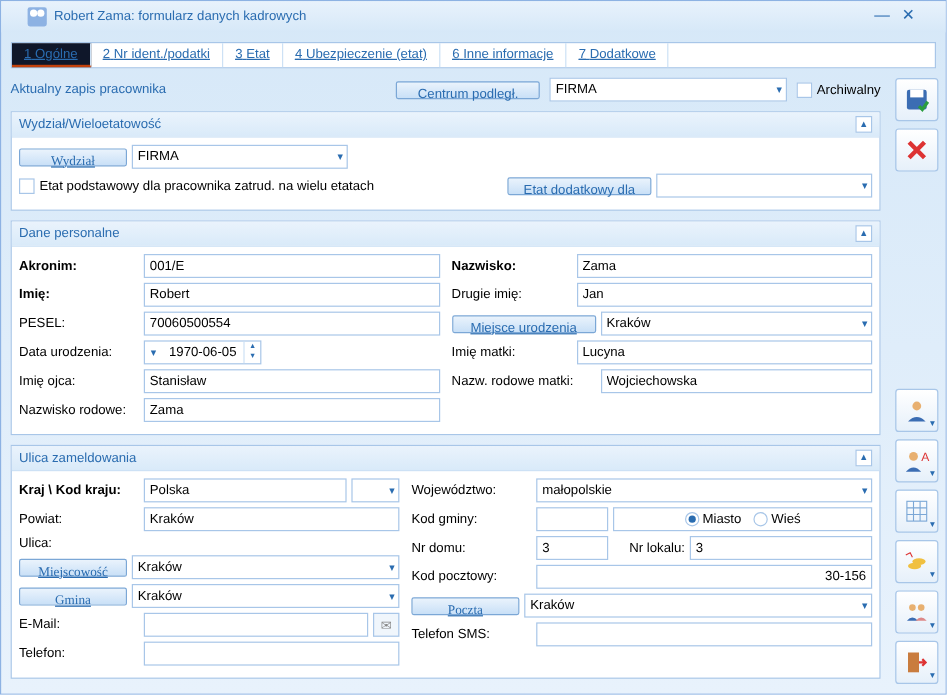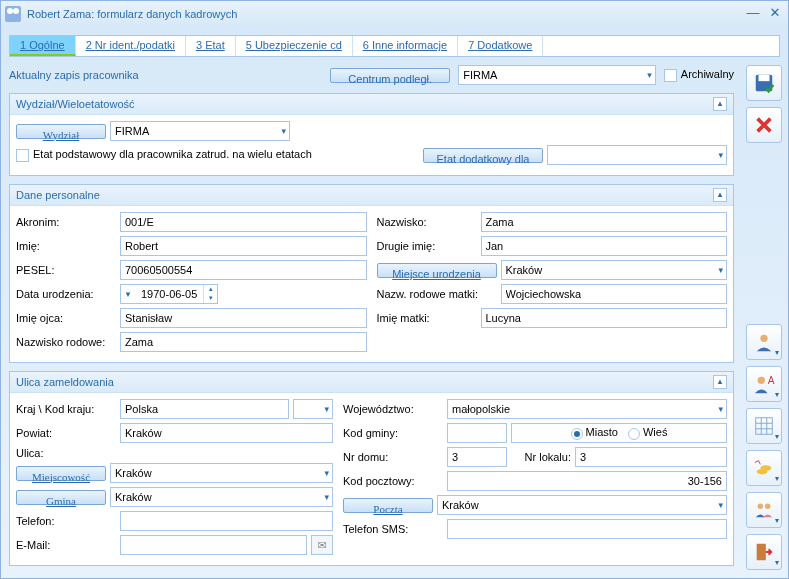--- a/index.html
+++ b/index.html
@@ -1,48 +1,48 @@
 <!DOCTYPE html>
 <html><head>
 <meta charset="utf-8">
 <style>
 * { box-sizing: border-box; font-family: Tahoma, Arial, sans-serif; font-size: 11px; }
 body { margin: 0; background: #fff; }
 .window { width: 789px; height: 579px; background: linear-gradient(to bottom, #d6e8f8, #e8f2fc); border: 1px solid #8db2e3; display: flex; flex-direction: column; }
-.titlebar { height: 26px; background: linear-gradient(to bottom, #e8f2fc, #d6e8f8); display: flex; align-items: center; padding: 0 4px; color: #2a6cb0; font-size: 13px; }
+.titlebar { height: 26px; background: linear-gradient(to bottom, #e8f2fc, #d6e8f8); display: flex; align-items: center; padding: 0 22px; color: #2a6cb0; font-size: 13px; }
 .titlebar .icon { width: 16px; height: 16px; margin-right: 6px; background: #8db2e3; border-radius: 2px; position: relative; }
 .titlebar .icon::before, .titlebar .icon::after { content: ''; position: absolute; width: 6px; height: 6px; background: #fff; border-radius: 50%; top: 2px; }
 .titlebar .icon::before { left: 2px; }
 .titlebar .icon::after { right: 2px; }
 .titlebar .spacer { flex: 1; }
 .titlebar .winbtn { width: 18px; height: 16px; margin-left: 4px; color: #2a6cb0; text-align: center; cursor: pointer; font-size: 13px; line-height: 14px; }
 
 .tabstrip { display: flex; background: #fff; border: 1px solid #a8c6e8; margin: 8px 8px 0 8px; height: 22px; align-items: stretch; }
 .tab { padding: 3px 10px; color: #2a6cb0; cursor: pointer; border-right: 1px solid #cde1f5; text-decoration: underline; white-space: nowrap; }
-.tab.active { background: #7dd3fc; border-bottom: 2px solid #84cc16; font-weight: normal; }
+.tab.active { background: #0f172a; border-bottom: 2px solid #c2410c; font-weight: normal; }
 .tab .n { text-decoration: underline; }
 
 .content-row { display: flex; flex: 1; overflow: hidden; }
 .content { flex: 1; padding: 8px; overflow: auto; }
 .sidebar { width: 46px; padding: 8px 4px; display: flex; flex-direction: column; gap: 6px; }
 
 .toprow { display: flex; align-items: center; gap: 8px; margin-bottom: 8px; }
 .toprow .label { color: #2a6cb0; flex: 0 0 auto; }
 .toprow .btn-blue { width: 120px; }
 .toprow .combo { flex: 1; }
 
 .group { border: 1px solid #a8c6e8; border-radius: 0; margin-bottom: 8px; background: #fff; }
 .group-head { display: flex; align-items: center; padding: 3px 6px; background: linear-gradient(to bottom, #eaf3fc, #d9eaf9); color: #2a6cb0; border-bottom: 1px solid #cde1f5; }
 .group-head .title { flex: 1; }
 .group-head .collapse-btn { width: 14px; height: 14px; border: 1px solid #a8c6e8; background: #fff; text-align: center; line-height: 10px; font-size: 9px; color: #2a6cb0; cursor: pointer; }
 .group-body { padding: 6px; }
 
 .row { display: flex; align-items: center; margin-bottom: 4px; gap: 4px; }
 .lbl { width: 100px; color: #000; }
-.lbl-bold { font-weight: normal; }
+.lbl-bold { font-weight: bold; }
 
 input[type=text], select, .combo { height: 20px; border: 1px solid #a8c6e8; background: #fff; padding: 1px 4px; font-size: 11px; }
 .combo { display: inline-flex; align-items: center; position: relative; padding-right: 16px; }
 .combo::after { content: '▾'; position: absolute; right: 3px; color: #2a6cb0; font-size: 9px; }
 .combo.small { width: 40px; }
 
 .btn-blue { height: 15px; background: linear-gradient(to bottom, #eaf3fc, #c9e0f7); border: 1px solid #7ba7d6; color: #2a6cb0; text-align: center; line-height: 20px; cursor: pointer; border-radius: 2px; }
 .btn-blue-u { text-decoration: underline; }
 
 .chk { width: 13px; height: 13px; border: 1px solid #a8c6e8; background: #fff; display: inline-block; vertical-align: middle; margin-right: 4px; }
@@ -81,21 +81,21 @@
     <span>Robert Zama: formularz danych kadrowych</span>
     <span class="spacer"></span>
     <span class="winbtn">—</span>
     <span class="winbtn">✕</span>
   </div>
 
   <div class="tabstrip">
     <div class="tab active"><span class="n">1</span> <span>Ogólne</span></div>
     <div class="tab"><span class="n">2</span> <span>Nr ident./podatki</span></div>
     <div class="tab"><span class="n">3</span> <span>Etat</span></div>
-    <div class="tab"><span class="n">5</span> <span>Ubezpieczenie cd</span></div>
+    <div class="tab"><span class="n">4</span> <span>Ubezpieczenie (etat)</span></div>
     <div class="tab"><span class="n">6</span> <span>Inne informacje</span></div>
     <div class="tab"><span class="n">7</span> <span>Dodatkowe</span></div>
   </div>
 
   <div class="content-row">
     <div class="content">
 
       <div class="toprow">
         <span class="label">Aktualny zapis pracownika</span>
         <span style="flex:1"></span>
@@ -175,26 +175,26 @@
                 <span class="lbl">Drugie imię:</span>
                 <input type="text" class="flex1" value="Jan" style="">
               </div>
             <div class="row">
                 <div class="btn-blue w120 btn-blue-u">Miejsce urodzenia</div>
                 <div class="combo flex1">
                   <span>Kraków</span>
                 </div>
               </div>
             <div class="row">
+                <span class="lbl">Imię matki:</span>
+                <input type="text" class="flex1" value="Lucyna" style="">
+              </div>
+            <div class="row">
                 <span class="lbl" style="width:120px">Nazw. rodowe matki:</span>
                 <input type="text" class="flex1" value="Wojciechowska" style="">
-              </div>
-            <div class="row">
-                <span class="lbl">Imię matki:</span>
-                <input type="text" class="flex1" value="Lucyna" style="">
               </div>
           </div>
         </div>
       </div>
 
       <div class="group">
         <div class="group-head">
           <span class="title">Ulica zameldowania</span>
           <span class="collapse-btn">▴</span>
         </div>
@@ -218,27 +218,27 @@
                   <span>Kraków</span>
                 </div>
               </div>
             <div class="row">
                 <div class="btn-blue w90 btn-blue-u">Gmina</div>
                 <div class="combo flex1">
                   <span>Kraków</span>
                 </div>
               </div>
             <div class="row">
-                <span class="lbl">Telefon:</span>
-                <input type="text" class="flex1" value="" style="">
-              </div>
-            <div class="row">
                 <span class="lbl">E-Mail:</span>
                 <input type="text" class="flex1" value="" style="">
                 <span class="email-btn">✉</span>
+              </div>
+            <div class="row">
+                <span class="lbl">Telefon:</span>
+                <input type="text" class="flex1" value="" style="">
               </div>
           </div>
           <div>
             <div class="row">
                 <span class="lbl">Województwo:</span>
                 <div class="combo flex1">
                   <span>małopolskie</span>
                 </div>
               </div>
             <div class="row">

